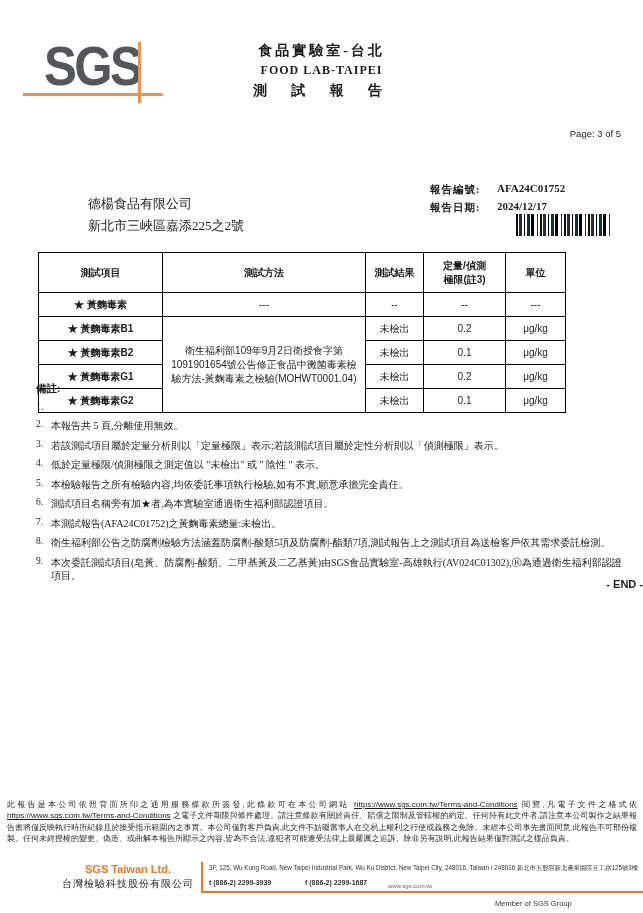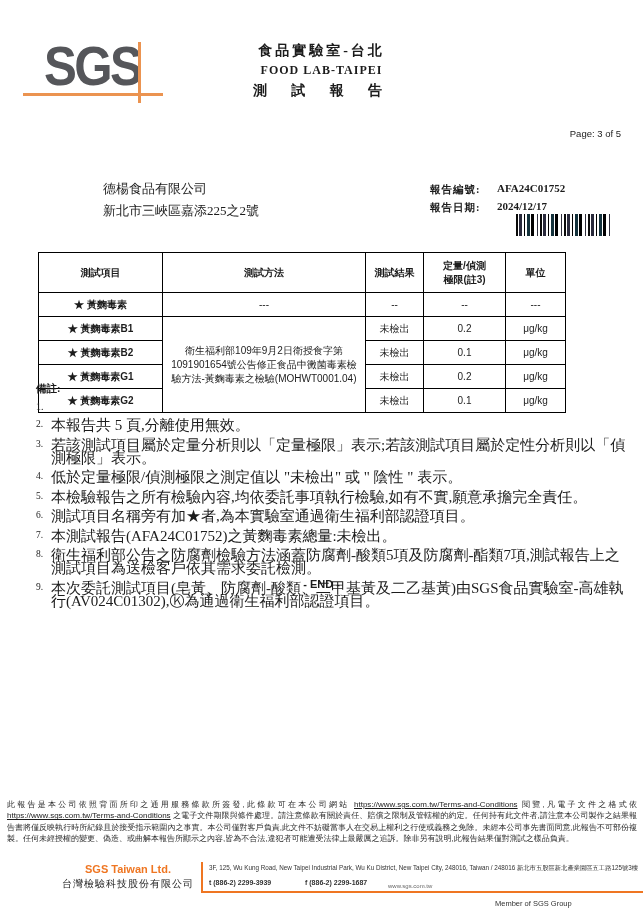--- a/index.html
+++ b/index.html
@@ -22,21 +22,21 @@
 
   
   .titles { left:0; top:42px; width:100%; text-align:center; font-weight:bold; }
   .t-zh1 { font-size:14px; letter-spacing:3px; }
   .t-en1 { font-size:12px; margin-top:3px; letter-spacing:1px; }
   .t-zh2 { font-size:14px; letter-spacing:8px; margin-top:4px;font-family:Liberation Mono, monospace; }
   .t-en2 { font-size:15px; margin-top:4px; }
   .page-info { right:22px; top:128px; font-family:"Liberation Sans", sans-serif; font-size:9.5px; color:#222; }
 
   
-  .client { left:88px; top:178px; font-size:13px; line-height:21.5px;margin-left:15px; }
+  .client { left:88px; top:193px; font-size:13px; line-height:21.5px; }
   .meta-label { font-weight:bold; font-size:10.5px; letter-spacing:1px; }
   .meta-value { font-family:Liberation Serif, serif; font-weight:bold; font-size:11px; }
   .ml1 { left:430px; top:183px; } .ml2 { left:430px; top:201px; }
   .mv1 { left:497px; top:182px; } .mv2 { left:497px; top:200px; }
   .barcode {
     left:516px; top:214px; width:94px; height:22px;
     background:repeating-linear-gradient(90deg,
       #0a0a0a 0 2px,#fff 2px 3px,#2a2a3c 3px 6px,#fff 6px 8px,
       #000 8px 9px,#fff 9px 11px,#14323c 11px 14px,#fff 14px 15px,
       #000 15px 18px,#fff 18px 21px,#30303e 21px 22px,#fff 22px 24px);
@@ -52,25 +52,25 @@
   table.results th { height:40px; font-weight:bold; text-align:center; white-space:pre-line; line-height:14px; }
   table.results td { height:24px; text-align:center; }
   td.item { text-align:left; font-weight:bold; padding-left:5px; }
   td.method { text-align:left; vertical-align:middle; line-height:14px; padding-left:5px; }
 
   
   .notes { left:36px; top:382px; width:590px; }
   .notes-label { font-weight:bold; font-size:10.5px; margin-bottom:3px; }
   .note { display:flex; margin-bottom:6.5px; }
   .note .n { width:15px; flex:0 0 15px; font-size:9.5px; }
-  .note .t { font-size:15px; line-height:13px; }
+  .note .t { font-size:10px; line-height:13px; }
   .note.big { margin:3px 0 7px; }
   .note.big .n { font-size:10px; padding-top:2px; }
   .note.big .t { font-size:13.5px; line-height:17px; letter-spacing:.5px; }
-  .end-marker { left:0; top:578px; width:100%; text-align:center; font-weight:bold; font-size:11px; font-family:"Liberation Sans", sans-serif; }
+  .end-marker { left:0; top:578px; width:100%; text-align:right; font-weight:bold; font-size:11px; font-family:"Liberation Sans", sans-serif; }
 
   
   .legal {
     left:7px; top:799px; width:630px; text-align:justify;
     font-family:"Liberation Sans", sans-serif; font-size:8px; line-height:11.4px; color:#2b2b2b;
   }
   .legal a { color:#1b1b1b; text-decoration:underline; }
 
   
   .f-left { left:60px; top:863px; width:136px; text-align:center; }

